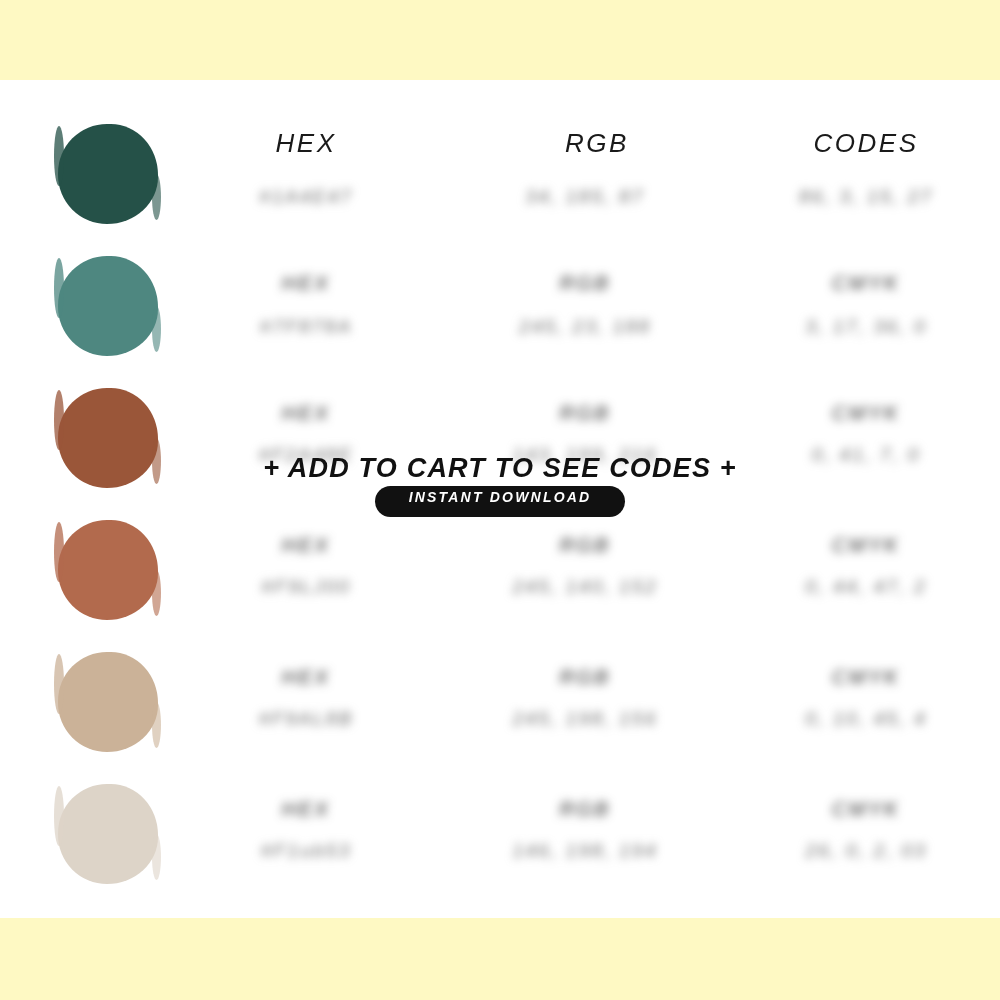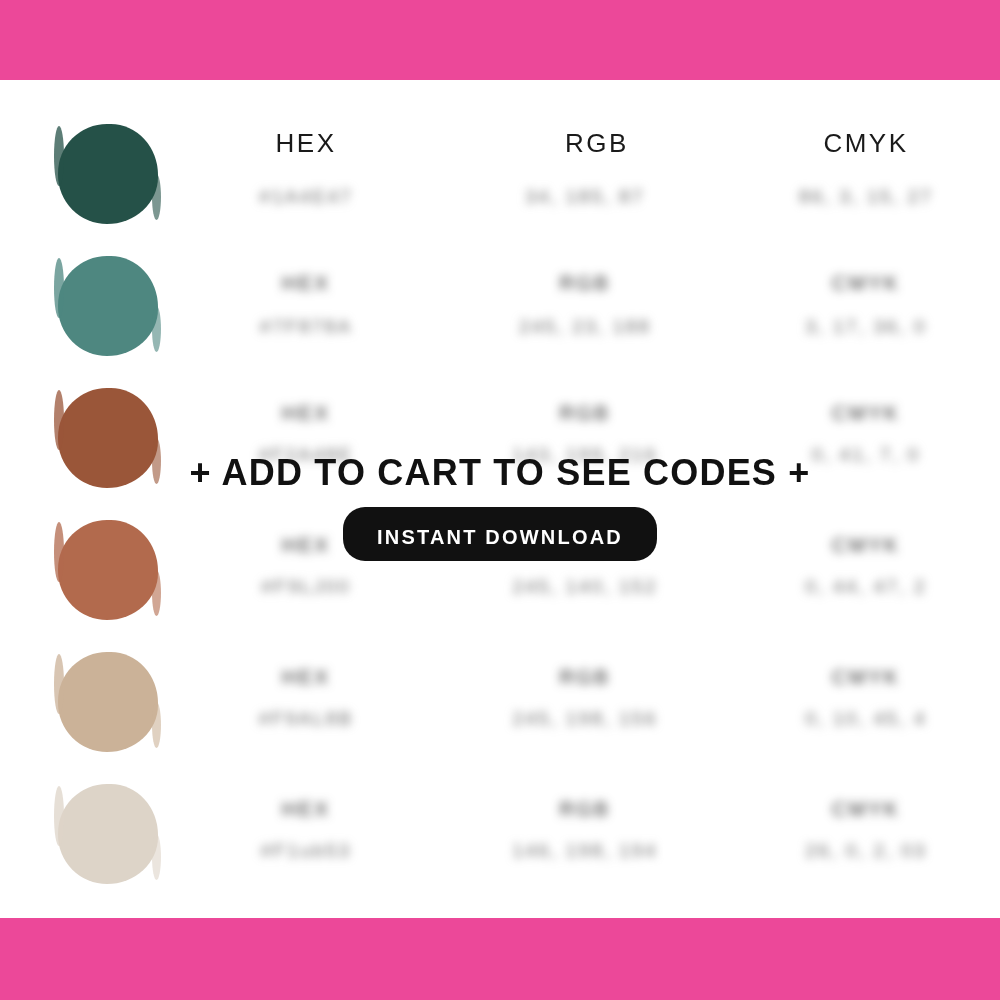--- a/index.html
+++ b/index.html
@@ -10,21 +10,22 @@
     width: 1000px;
     height: 1000px;
     background: #f4f4f2;
     font-family: "Liberation Sans", sans-serif;
     overflow: hidden;
   }
   .page {
     position: relative;
     width: 1000px;
     height: 1000px;
-    background: #ec4899;
+    background: #fef9c3;
+    font-style: italic;
   }
   .sheet {
     position: absolute;
     left: 0;
     top: 80px;
     width: 1000px;
     height: 838px;
     background: #ffffff;
   }
   
@@ -129,50 +130,50 @@
 
   
   .cta {
     position: absolute;
     left: 0;
     top: 455px;
     width: 1000px;
     text-align: center;
   }
   .cta-title {
-    font-size: 36px;
+    font-size: 27px;
     font-weight: bold;
     letter-spacing: 1.2px;
     color: #111111;
     line-height: 1;
     font-family: "Liberation Sans", sans-serif;
   }
   .cta-button {
     display: inline-block;
-    margin-top: 16px;
+    margin-top: 4px;
     background: #111111;
     color: #ffffff;
     border-radius: 22px;
-    padding: 19px 34px 12px 34px;
-    font-size: 20px;
+    padding: 3px 34px 12px 34px;
+    font-size: 14px;
     font-weight: bold;
     letter-spacing: 2.2px;
     font-family: "Liberation Sans", sans-serif;
   }
 </style>
 </head>
 <body>
 
 <div class="page">
   <div class="sheet"></div>
 
   <div class="col-headers">
     <div class="col-head hex">HEX</div>
     <div class="col-head rgb">RGB</div>
-    <div class="col-head cmyk">CMYK</div>
+    <div class="col-head cmyk">CODES</div>
   </div>
 
   <div class="rows">
 
     <div class="row" style="top:8px">
       <div class="swatch-wrap">
         <div class="swatch" style="background: rgb(37, 81, 72);"></div>
       </div>
       <div class="cell small c-hex" style="top:68px">#1A4E47</div>
       <div class="cell small c-rgb" style="top:68px">34, 185, 87</div>

